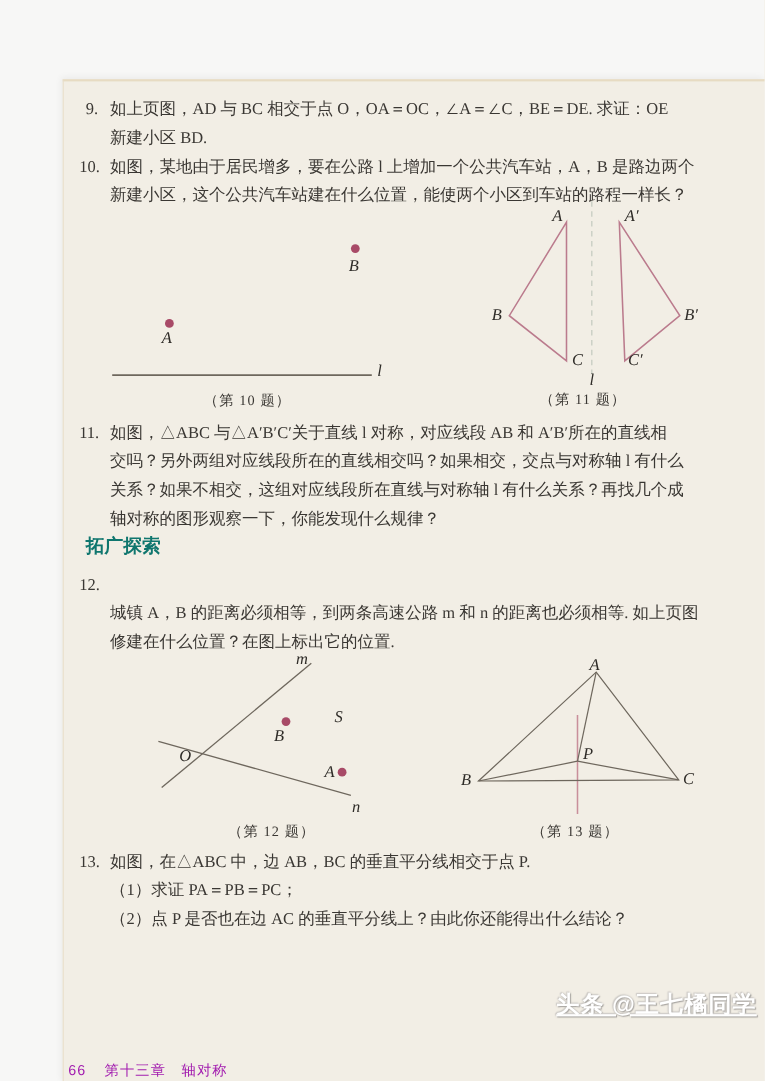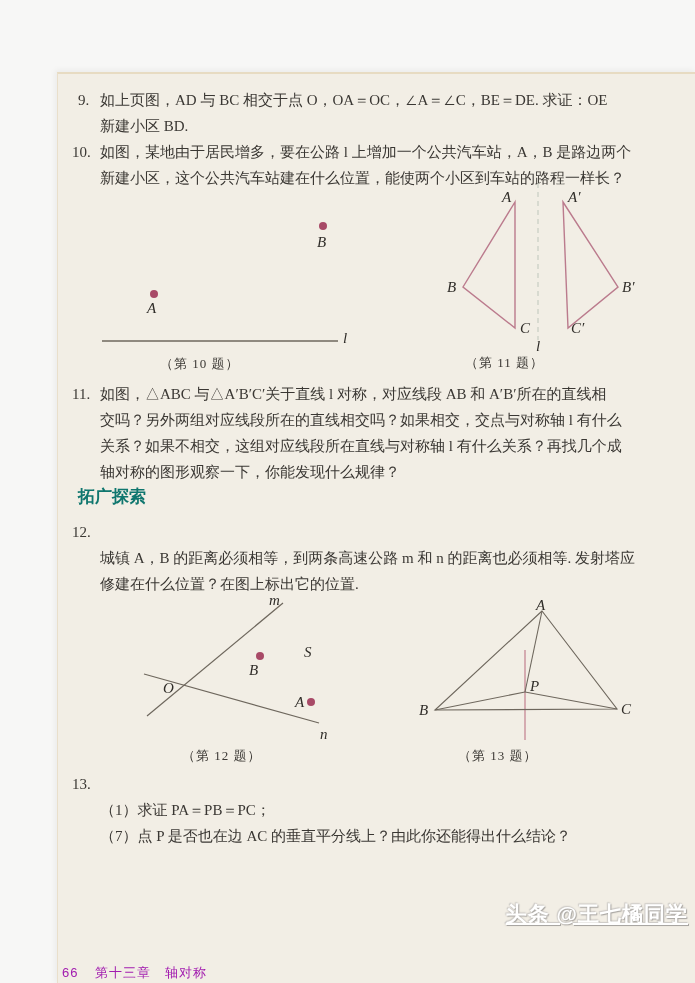--- a/index.html
+++ b/index.html
@@ -8,21 +8,21 @@
   .stage{position:relative;width:695px;height:983px;overflow:hidden;}
   .page{position:absolute;left:57px;top:72px;width:638px;height:911px;
         background:#f2eee5;
         border-top:2px solid #e7dbc2;border-left:1px solid #e9dfcb;
         box-shadow:-2px -2px 6px rgba(0,0,0,0.05);}
   .pnum,.pline{position:absolute;font:15px/26px "Liberation Serif",serif;
         color:#3a3733;white-space:nowrap;}
   .figlabel{position:absolute;font:italic 15px/16px "Liberation Serif",serif;
         color:#2f2c28;white-space:nowrap;}
   .caption{position:absolute;font:13px/18px "Liberation Serif",serif;
-        color:#3a3733;text-align:left;letter-spacing:1px;white-space:nowrap;}
+        color:#3a3733;text-align:center;letter-spacing:1px;white-space:nowrap;}
   .heading{position:absolute;font:bold 17px/22px "Liberation Sans",sans-serif;
         color:#0f766e;white-space:nowrap;}
   .footer-text{position:absolute;font:13px/18px "Liberation Sans",sans-serif;
         color:#a21caf;letter-spacing:1px;white-space:nowrap;margin-top:44px;}
   .watermark{position:absolute;left:470px;top:900px;width:218px;text-align:right;
         font:bold 21px/28px "Liberation Sans",sans-serif;color:#ffffff;
         text-shadow:1px 1px 1px #a9a6a2,-1px -1px 1px #cfccc8,0 0 2px #b5b2ae;
         letter-spacing:1px;white-space:nowrap;text-decoration:underline;}
   svg{position:absolute;overflow:visible;}
 </style>
@@ -66,21 +66,21 @@
 
   <div class="pnum" style="left:72px;top:381px">11.</div>
   <div class="pline" style="left:100px;top:381px">如图，△ABC 与△A′B′C′关于直线 l 对称，对应线段 AB 和 A′B′所在的直线相</div>
   <div class="pline" style="left:100px;top:407px">交吗？另外两组对应线段所在的直线相交吗？如果相交，交点与对称轴 l 有什么</div>
   <div class="pline" style="left:100px;top:433px">关系？如果不相交，这组对应线段所在直线与对称轴 l 有什么关系？再找几个成</div>
   <div class="pline" style="left:100px;top:459px">轴对称的图形观察一下，你能发现什么规律？</div>
 
   <div class="heading" style="left:78px;top:486px">拓广探索</div>
 
   <div class="pnum" style="left:72px;top:519px">12.</div>
-  <div class="pline" style="left:100px;top:545px">城镇 A，B 的距离必须相等，到两条高速公路 m 和 n 的距离也必须相等. 发射塔应</div>
+  <div class="pline" style="left:100px;top:545px">城镇 A，B 的距离必须相等，到两条高速公路 m 和 n 的距离也必须相等. 如上页图</div>
   <div class="pline" style="left:100px;top:571px">修建在什么位置？在图上标出它的位置.</div>
 
   <svg style="left:130px;top:592px" width="210" height="150" viewBox="0 0 210 150">
     <line x1="17" y1="124" x2="153" y2="11" stroke-width="1.2" stroke="#6e675d"></line>
     <line x1="14" y1="82" x2="189" y2="131" stroke-width="1.2" stroke="#6e675d"></line>
     <circle cx="130" cy="64" r="4" fill="#a84a67"></circle>
     <circle cx="181" cy="110" r="4" fill="#a84a67"></circle>
   </svg>
   <span class="figlabel" style="left:269px;top:592px">m</span>
   <span class="figlabel" style="left:320px;top:726px">n</span>
@@ -97,21 +97,22 @@
     <line x1="20" y1="115" x2="110" y2="97" stroke-width="1.1" stroke="#6e675d"></line>
     <line x1="110" y1="97" x2="202" y2="114" stroke-width="1.1" stroke="#6e675d"></line>
   </svg>
   <span class="figlabel" style="left:536px;top:597px">A</span>
   <span class="figlabel" style="left:419px;top:702px">B</span>
   <span class="figlabel" style="left:621px;top:701px">C</span>
   <span class="figlabel" style="left:530px;top:678px">P</span>
   <div class="caption" style="left:458px;top:747px;width:130px">（第 13 题）</div>
 
   <div class="pnum" style="left:72px;top:771px">13.</div>
+  <div class="pline" style="left:100px;top:771px">如图，在△ABC 中，边 AB，BC 的垂直平分线相交于点 P.</div>
   <div class="pline" style="left:100px;top:797px">（1）求证 PA＝PB＝PC；</div>
-  <div class="pline" style="left:100px;top:823px">（7）点 P 是否也在边 AC 的垂直平分线上？由此你还能得出什么结论？</div>
+  <div class="pline" style="left:100px;top:823px">（2）点 P 是否也在边 AC 的垂直平分线上？由此你还能得出什么结论？</div>
 
   <div class="footer-text" style="left:62px;top:920px">66</div>
   <div class="footer-text" style="left:95px;top:920px">第十三章</div>
   <div class="footer-text" style="left:165px;top:920px">轴对称</div>
 
   <div class="watermark">头条 @王七橘同学</div>
 </div>
 
 </body></html>

